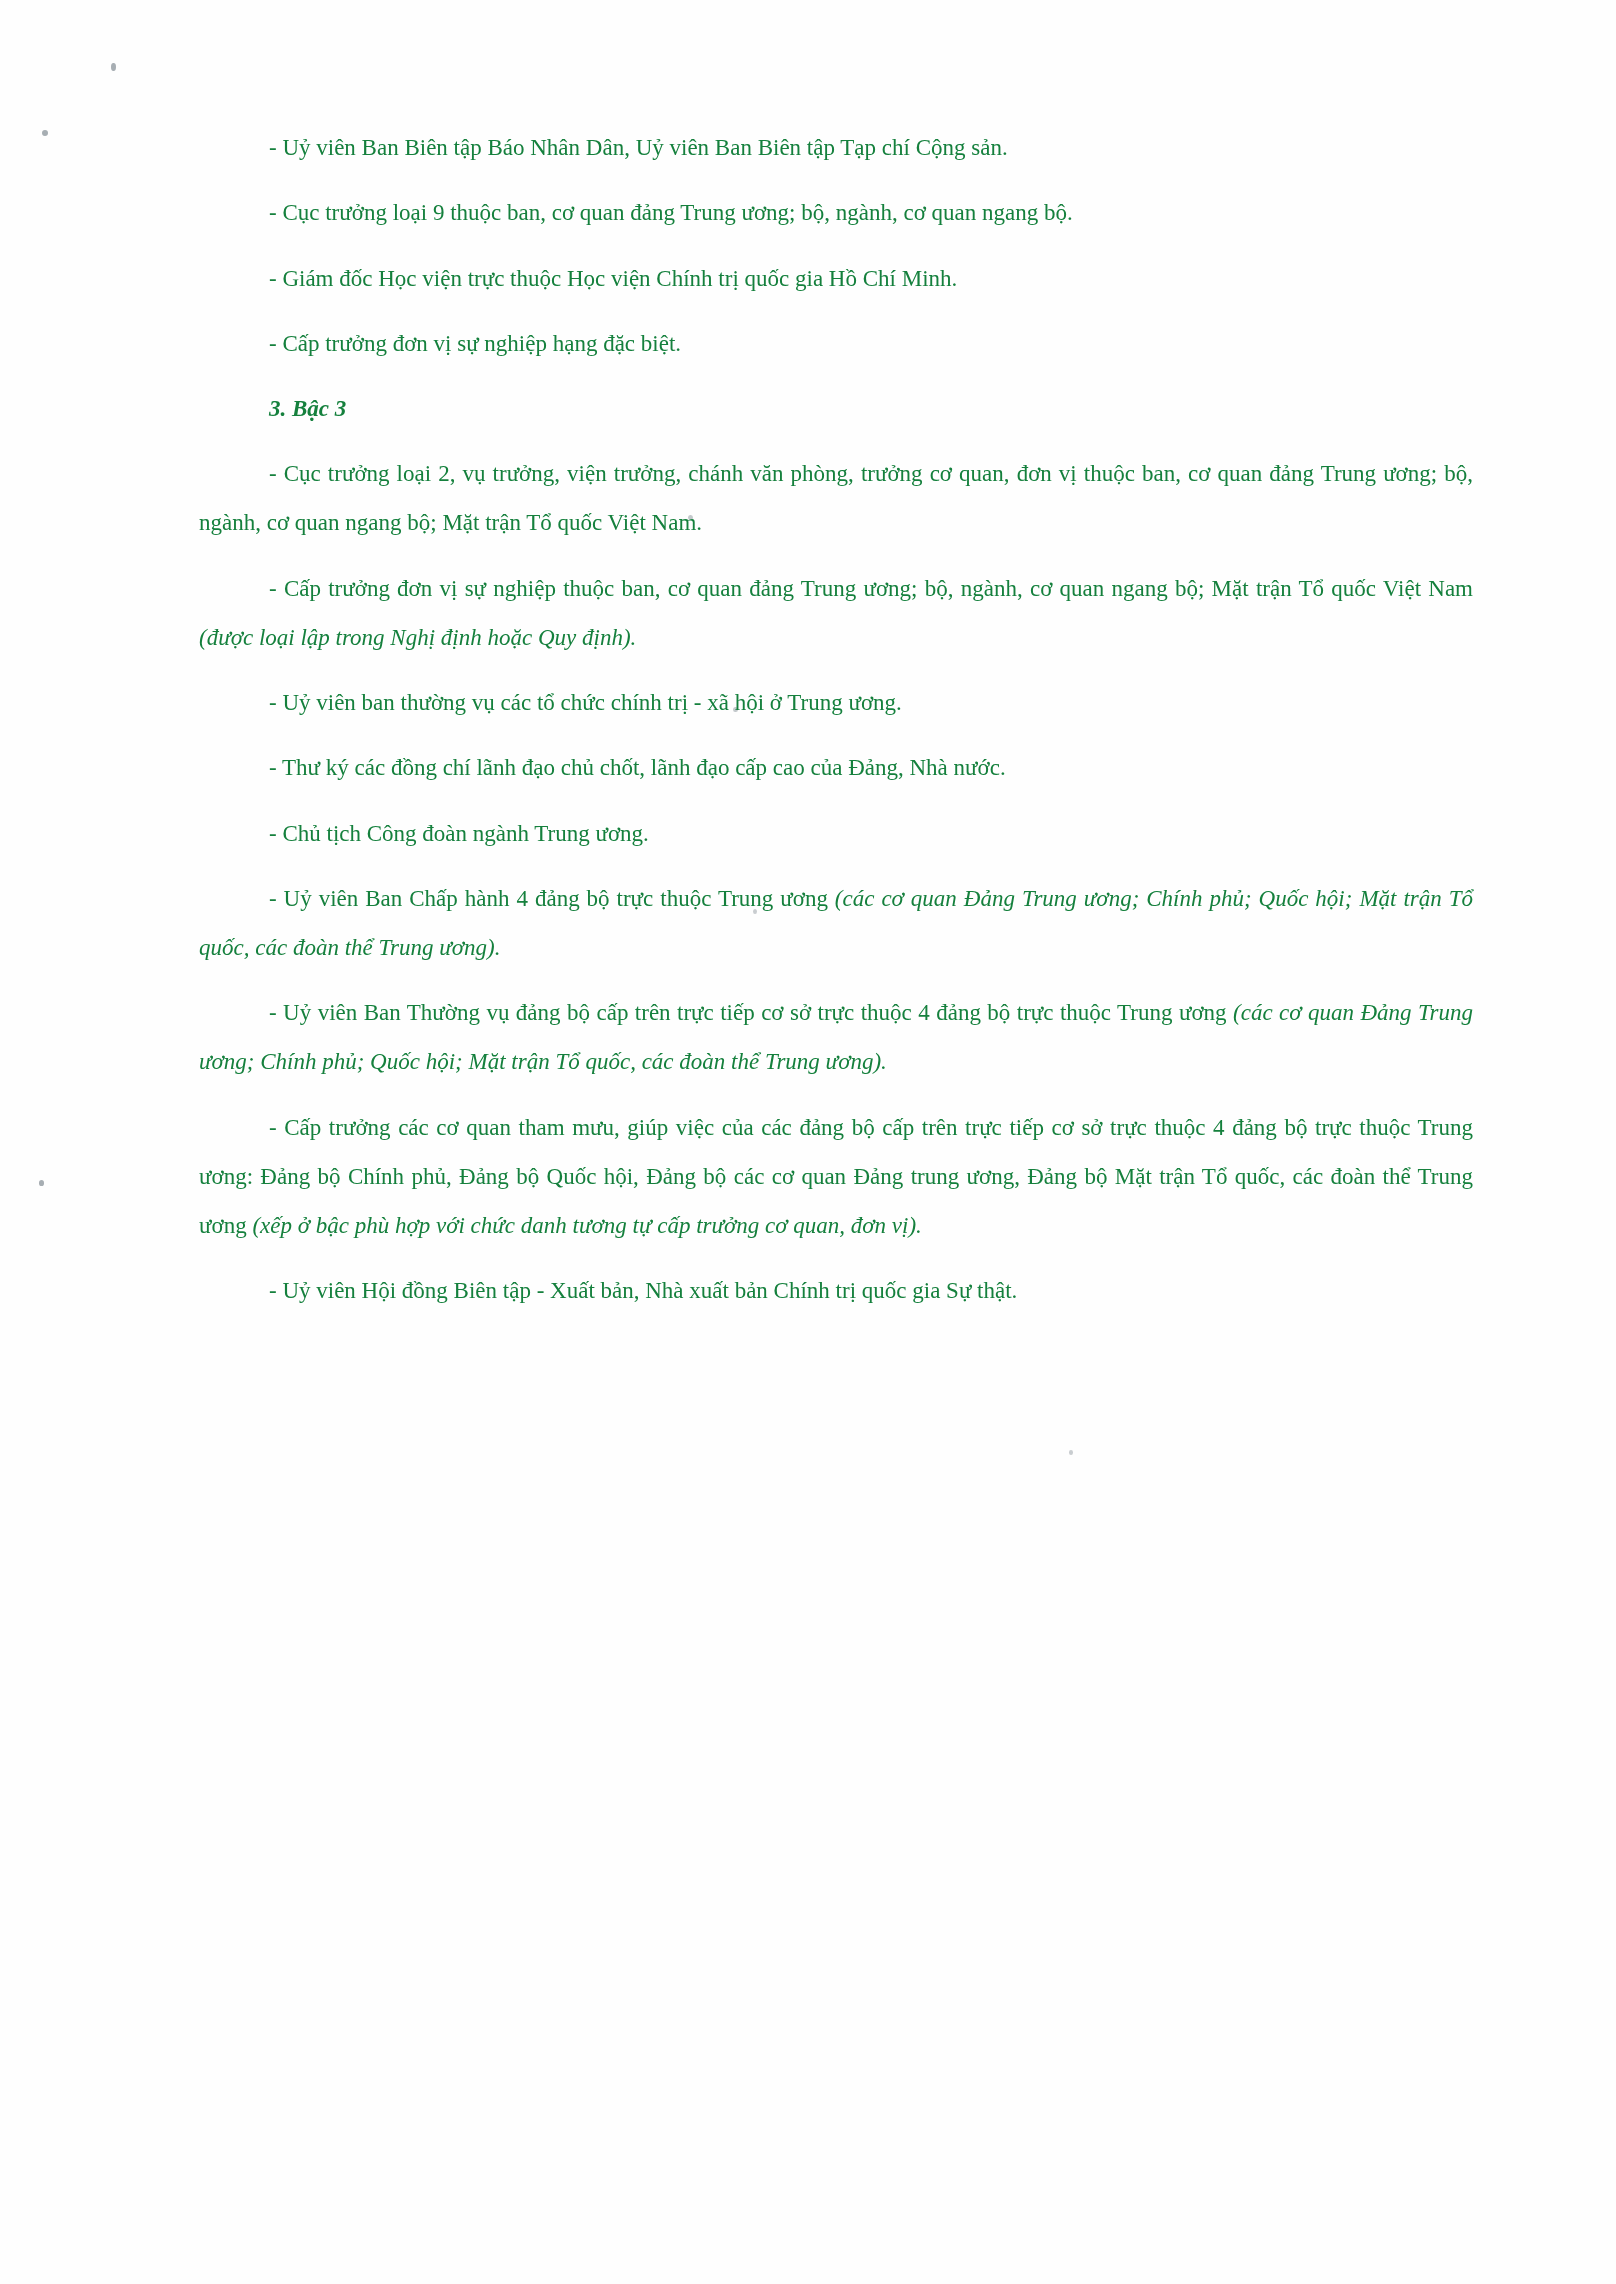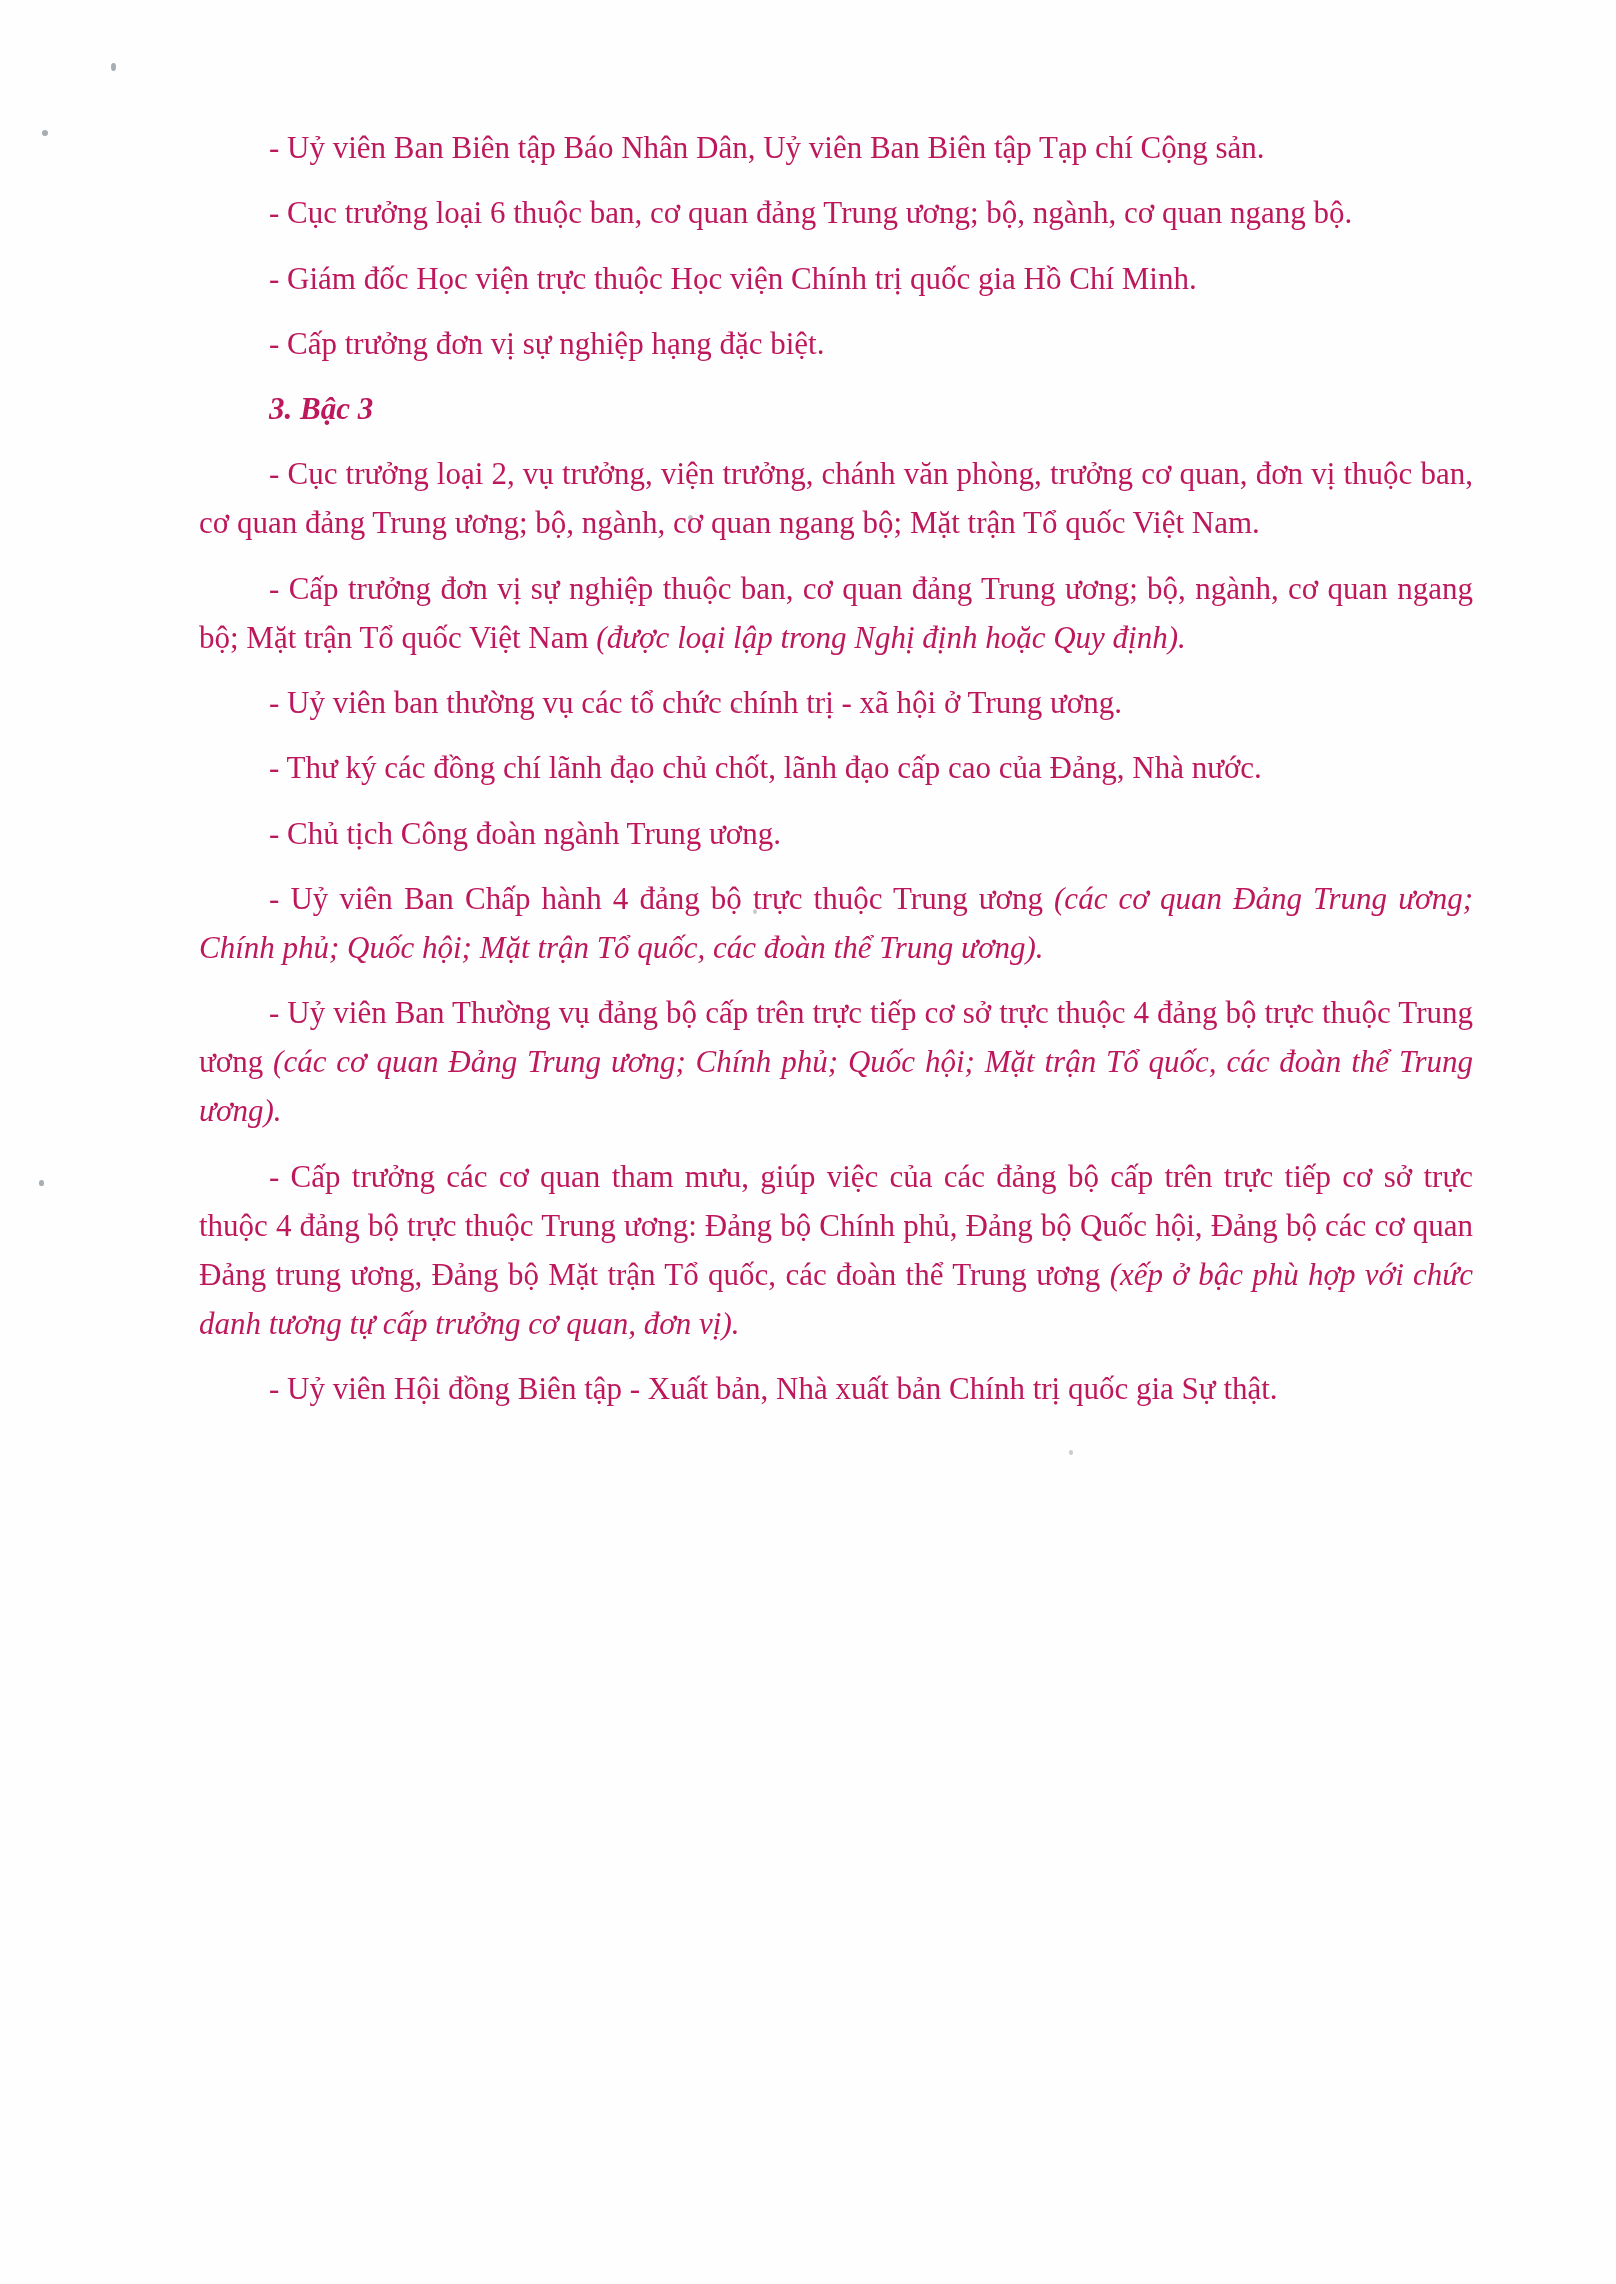--- a/index.html
+++ b/index.html
@@ -50,25 +50,25 @@
     font-size: 37px;
     color: #3b4349;
   }
 
   
   #body-text {
     position: absolute;
     left: 199px;
     top: 123px;
     width: 1274px;
-    font-size: 31px;
+    font-size: 23px;
     line-height: 49px;
     text-align: justify;
     text-justify: inter-word;
-    color: #be185d;
+    color: #15803d;
     -webkit-font-smoothing: antialiased;
   }
   #body-text p {
     margin: 0 0 16.3px 0;
     text-indent: 70px;
   }
   .ital {
     font-style: italic;
   }
   .heading {
@@ -98,21 +98,21 @@
   <div class="speck" style="left:42px; top:130px; width:5.9px; height:5.9px;"></div>
   <div class="speck" style="left:39px; top:1180px; width:5.2px; height:5.9px;"></div>
   <div class="speck" style="left:688px; top:515px; width:4.6px; height:5.2px; opacity:.5;"></div>
   <div class="speck" style="left:733px; top:707px; width:4.6px; height:5.2px; opacity:.5;"></div>
   <div class="speck" style="left:753px; top:909px; width:3.9px; height:5.2px; opacity:.45;"></div>
   <div class="speck" style="left:1069px; top:1450px; width:3.9px; height:4.6px; opacity:.45;"></div>
 
 
   <div id="body-text">
       <p><span>- Uỷ viên Ban Biên tập Báo Nhân Dân, Uỷ viên Ban Biên tập Tạp chí Cộng sản.</span></p>
-      <p><span>- Cục trưởng loại 6 thuộc ban, cơ quan đảng Trung ương; bộ, ngành, cơ quan ngang bộ.</span></p>
+      <p><span>- Cục trưởng loại 9 thuộc ban, cơ quan đảng Trung ương; bộ, ngành, cơ quan ngang bộ.</span></p>
       <p><span>- Giám đốc Học viện trực thuộc Học viện Chính trị quốc gia Hồ Chí Minh.</span></p>
       <p><span>- Cấp trưởng đơn vị sự nghiệp hạng đặc biệt.</span></p>
       <p class="heading-p"><span class="heading">3. Bậc 3</span></p>
       <p><span>- Cục trưởng loại 2, vụ trưởng, viện trưởng, chánh văn phòng, trưởng cơ quan, đơn vị thuộc ban, cơ quan đảng Trung ương; bộ, ngành, cơ quan ngang bộ; Mặt trận Tổ quốc Việt Nam.</span></p>
       <p><span>- Cấp trưởng đơn vị sự nghiệp thuộc ban, cơ quan đảng Trung ương; bộ, ngành, cơ quan ngang bộ; Mặt trận Tổ quốc Việt Nam </span><span class="ital">(được loại lập trong Nghị định hoặc Quy định).</span></p>
       <p><span>- Uỷ viên ban thường vụ các tổ chức chính trị - xã hội ở Trung ương.</span></p>
       <p><span>- Thư ký các đồng chí lãnh đạo chủ chốt, lãnh đạo cấp cao của Đảng, Nhà nước.</span></p>
       <p><span>- Chủ tịch Công đoàn ngành Trung ương.</span></p>
       <p><span>- Uỷ viên Ban Chấp hành 4 đảng bộ trực thuộc Trung ương </span><span class="ital">(các cơ quan Đảng Trung ương; Chính phủ; Quốc hội; Mặt trận Tổ quốc, các đoàn thể Trung ương).</span></p>
       <p><span>- Uỷ viên Ban Thường vụ đảng bộ cấp trên trực tiếp cơ sở trực thuộc 4 đảng bộ trực thuộc Trung ương </span><span class="ital">(các cơ quan Đảng Trung ương; Chính phủ; Quốc hội; Mặt trận Tổ quốc, các đoàn thể Trung ương).</span></p>

